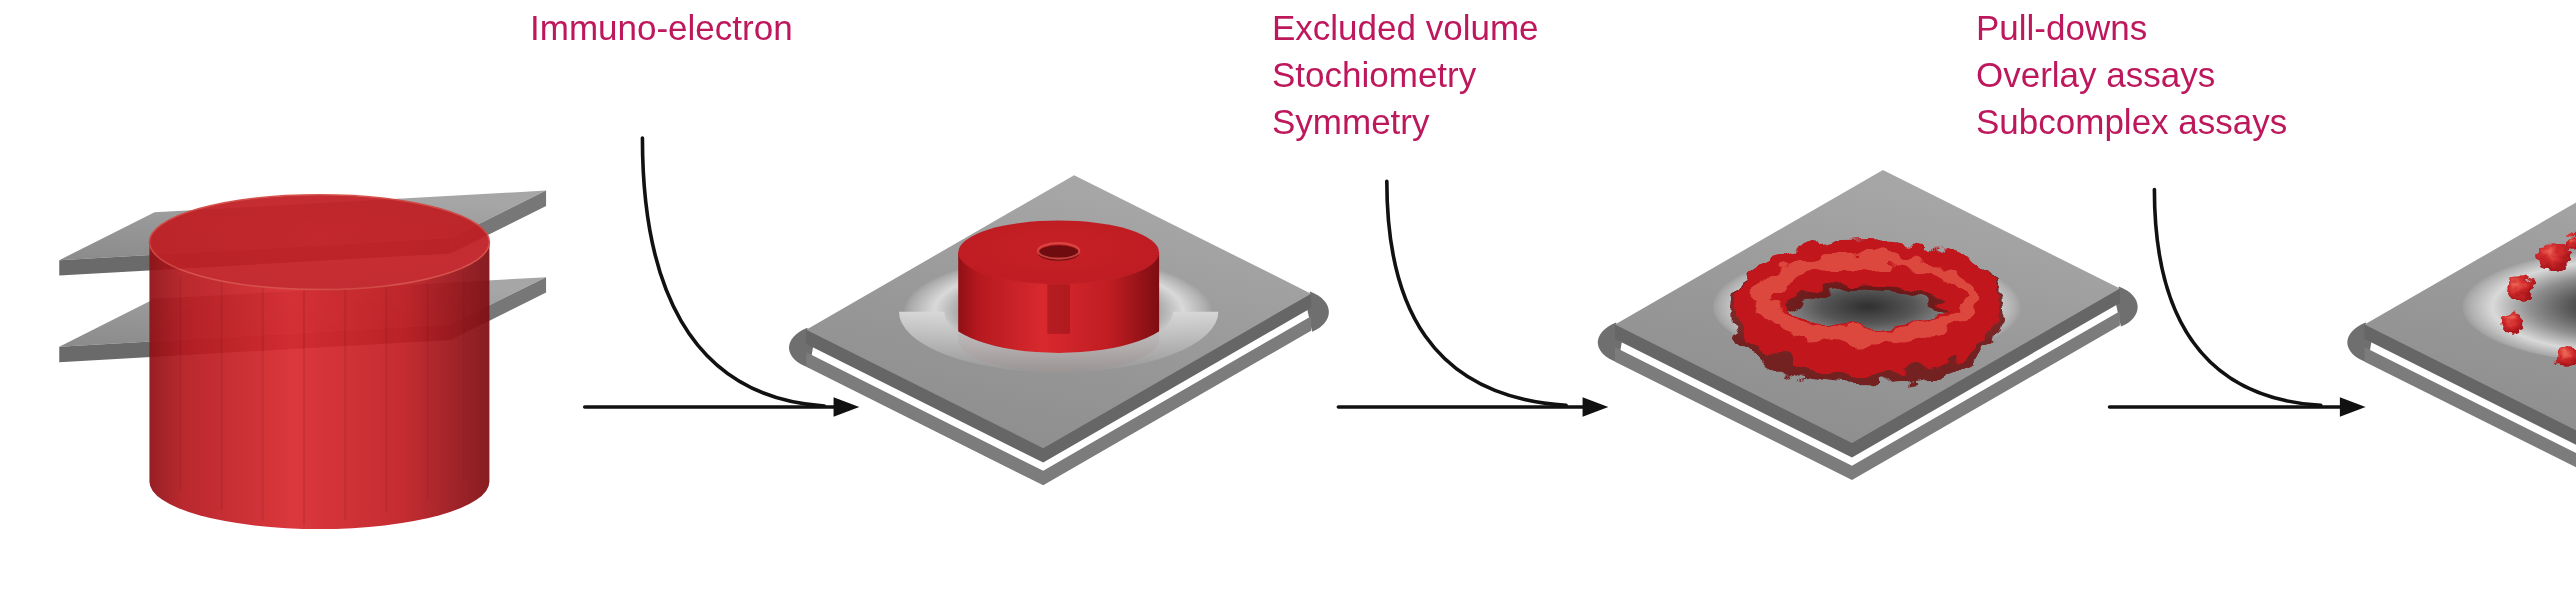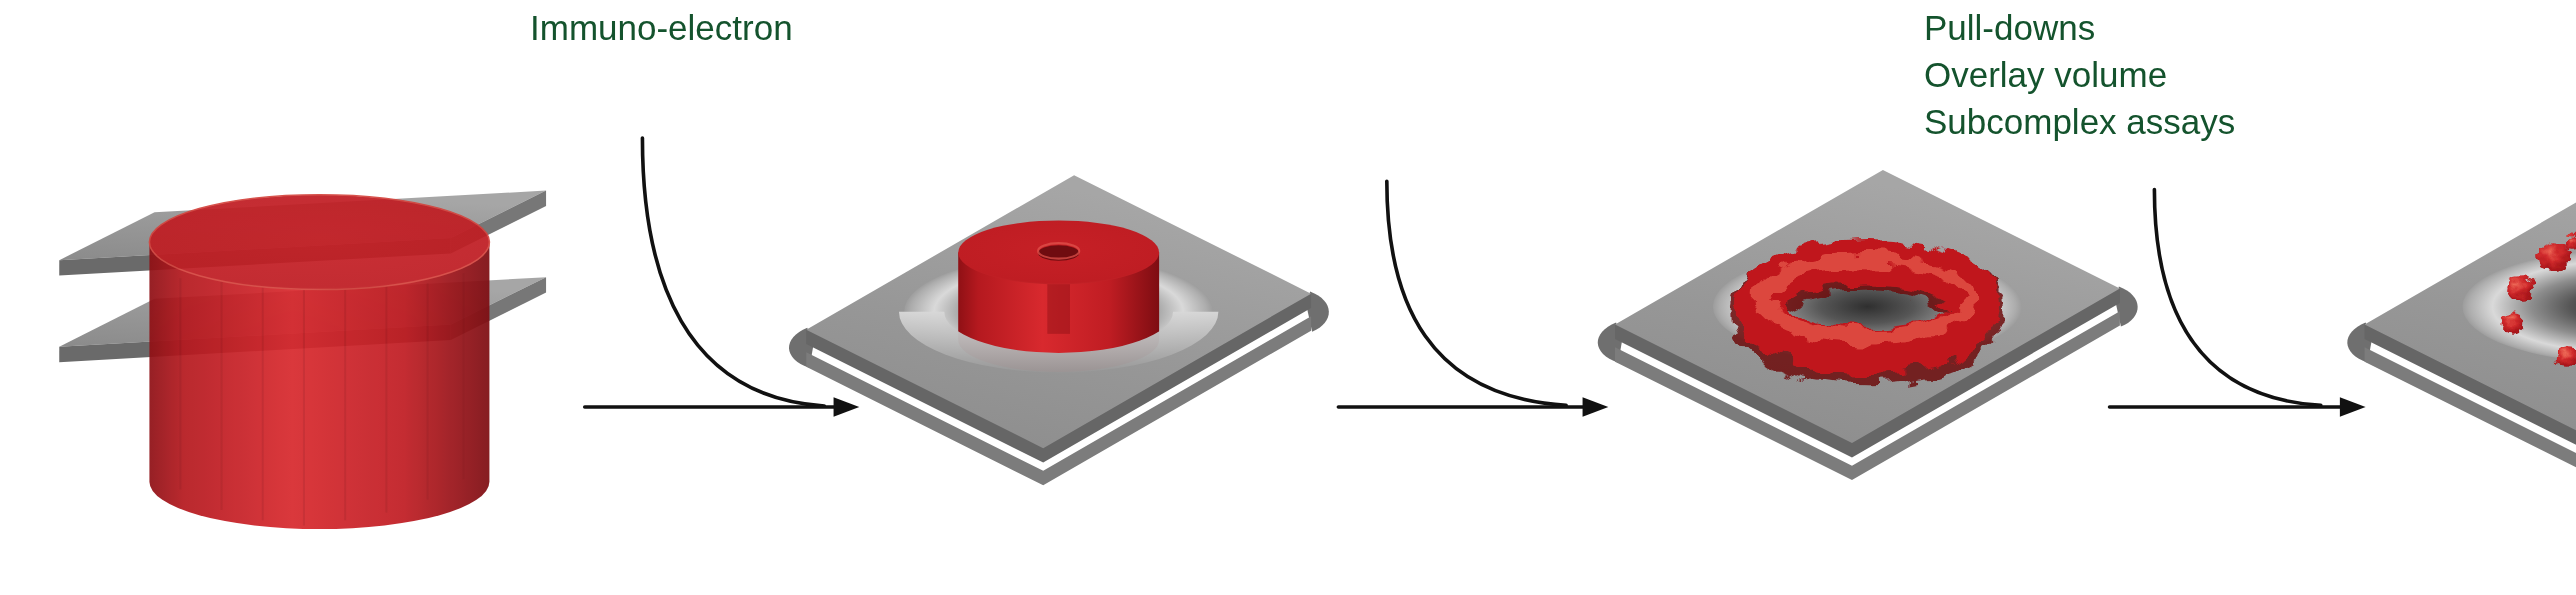--- a/index.html
+++ b/index.html
@@ -8,21 +8,21 @@
     position: relative;
     width: 2905px;
     height: 595px;
     background: #ffffff;
     overflow: hidden;
     font-family: "Liberation Sans", sans-serif;
   }
   .fig svg { position: absolute; left: 0; top: 0; }
   .label {
     position: absolute;
-    color: #14532d;
+    color: #be185d;
     font-size: 35px;
     line-height: 47px;
     white-space: nowrap;
   }
 </style>
 </head>
 <body>
 
 <div class="fig">
 
@@ -166,21 +166,26 @@
         <ellipse cx="396" cy="362" rx="25" ry="20" fill="url(#blob)"></ellipse>
         <ellipse cx="492" cy="450" rx="25" ry="19" fill="url(#blob)"></ellipse>
       </g>
     </g>
   </svg>
 
   <div class="label" style="left:530px; top:4.1px;">
     <div>Immuno-electron</div>
   </div>
 
+  <div class="label" style="left:1272px; top:4.1px;">
+    <div>Excluded volume</div>
+    <div>Stochiometry</div>
+    <div>Symmetry</div>
+  </div>
 
-  <div class="label" style="left:1924px; top:4.1px;">
+  <div class="label" style="left:1976px; top:4.1px;">
     <div>Pull-downs</div>
-    <div>Overlay volume</div>
+    <div>Overlay assays</div>
     <div>Subcomplex assays</div>
   </div>
 
 </div>
 
 
 </body></html>

